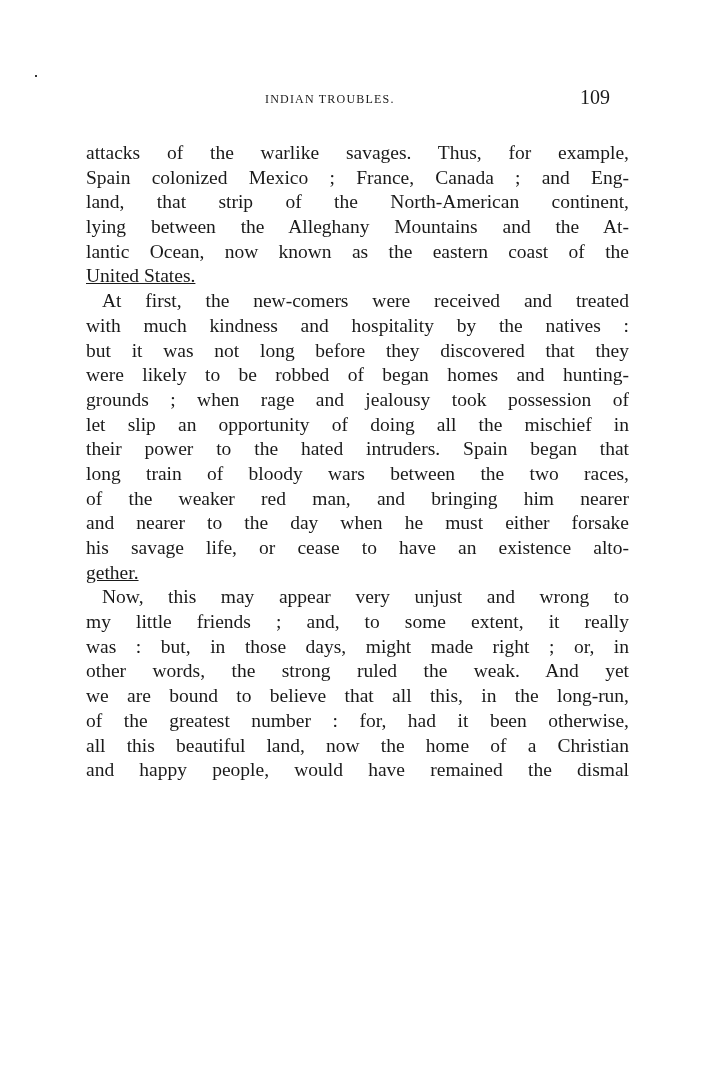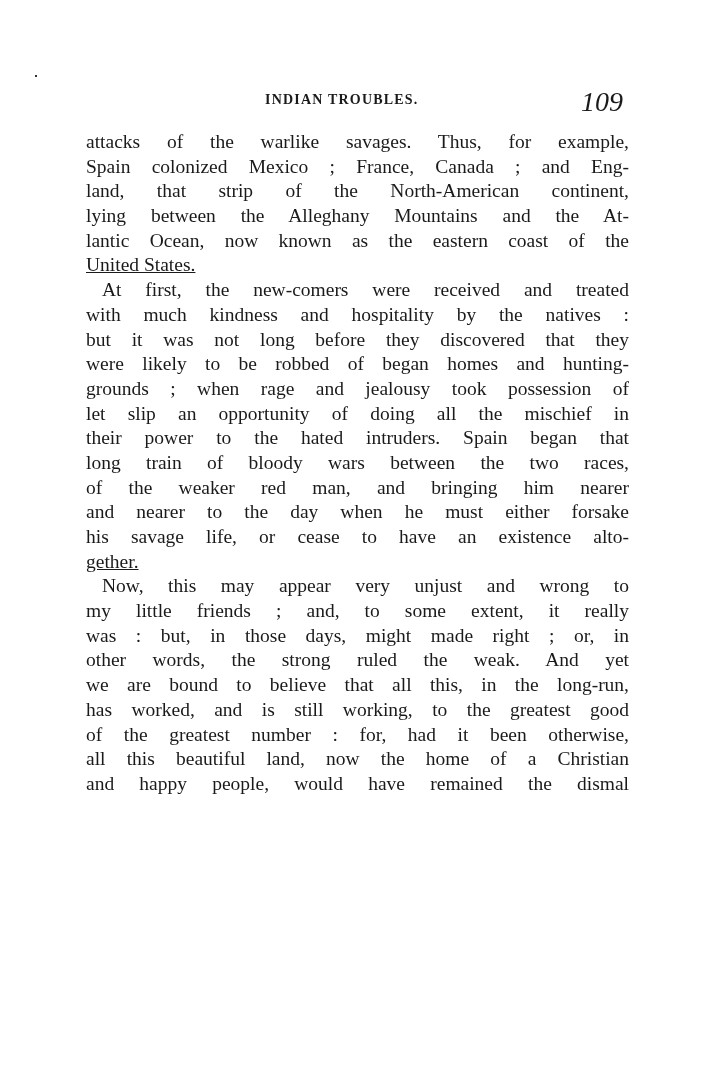--- a/index.html
+++ b/index.html
@@ -27,37 +27,36 @@
       position: absolute;
       top: 88px;
       left: 260px;
       width: 370px;
       height: 30px;
     }
     .running-title {
       position: absolute;
       left: 5px;
       top: 4px;
-      font-size: 14px;
+      font-size: 12px;
       letter-spacing: 1.2px;
-      font-weight: bold;
+      font-weight: normal;
       font-variant: small-caps;
       text-transform: uppercase;
     }
     .page-number {
       position: absolute;
-      right: 7px;
+      right: 20px;
       top: -2px;
-      font-size: 28px;
-      font-style: italic;
+      font-size: 20px;
     }
     .text-block {
       position: absolute;
       left: 86px;
-      top: 130px;
+      top: 141px;
       width: 543px;
     }
     .line {
       display: block;
       height: 24.7px;
       line-height: 24.7px;
       font-size: 19.5px;
       white-space: nowrap;
       text-align: justify;
       text-align-last: justify;
@@ -102,18 +101,17 @@
       <span class="line">and nearer to the day when he must either forsake</span>
       <span class="line">his savage life, or cease to have an existence alto-</span>
       <span class="line last">gether.</span>
     </div>
     <div>
       <span class="line indent">Now, this may appear very unjust and wrong to</span>
       <span class="line">my little friends ; and, to some extent, it really</span>
       <span class="line">was : but, in those days, might made right ; or, in</span>
       <span class="line">other words, the strong ruled the weak.  And yet</span>
       <span class="line">we are bound to believe that all this, in the long-run,</span>
-      <span class="line">has worked, and is still working, to the greatest good</span>
       <span class="line">of the greatest number : for, had it been otherwise,</span>
       <span class="line">all this beautiful land, now the home of a Christian</span>
       <span class="line">and happy people, would have remained the dismal</span>
     </div>
   </div>
 
 </body></html>

